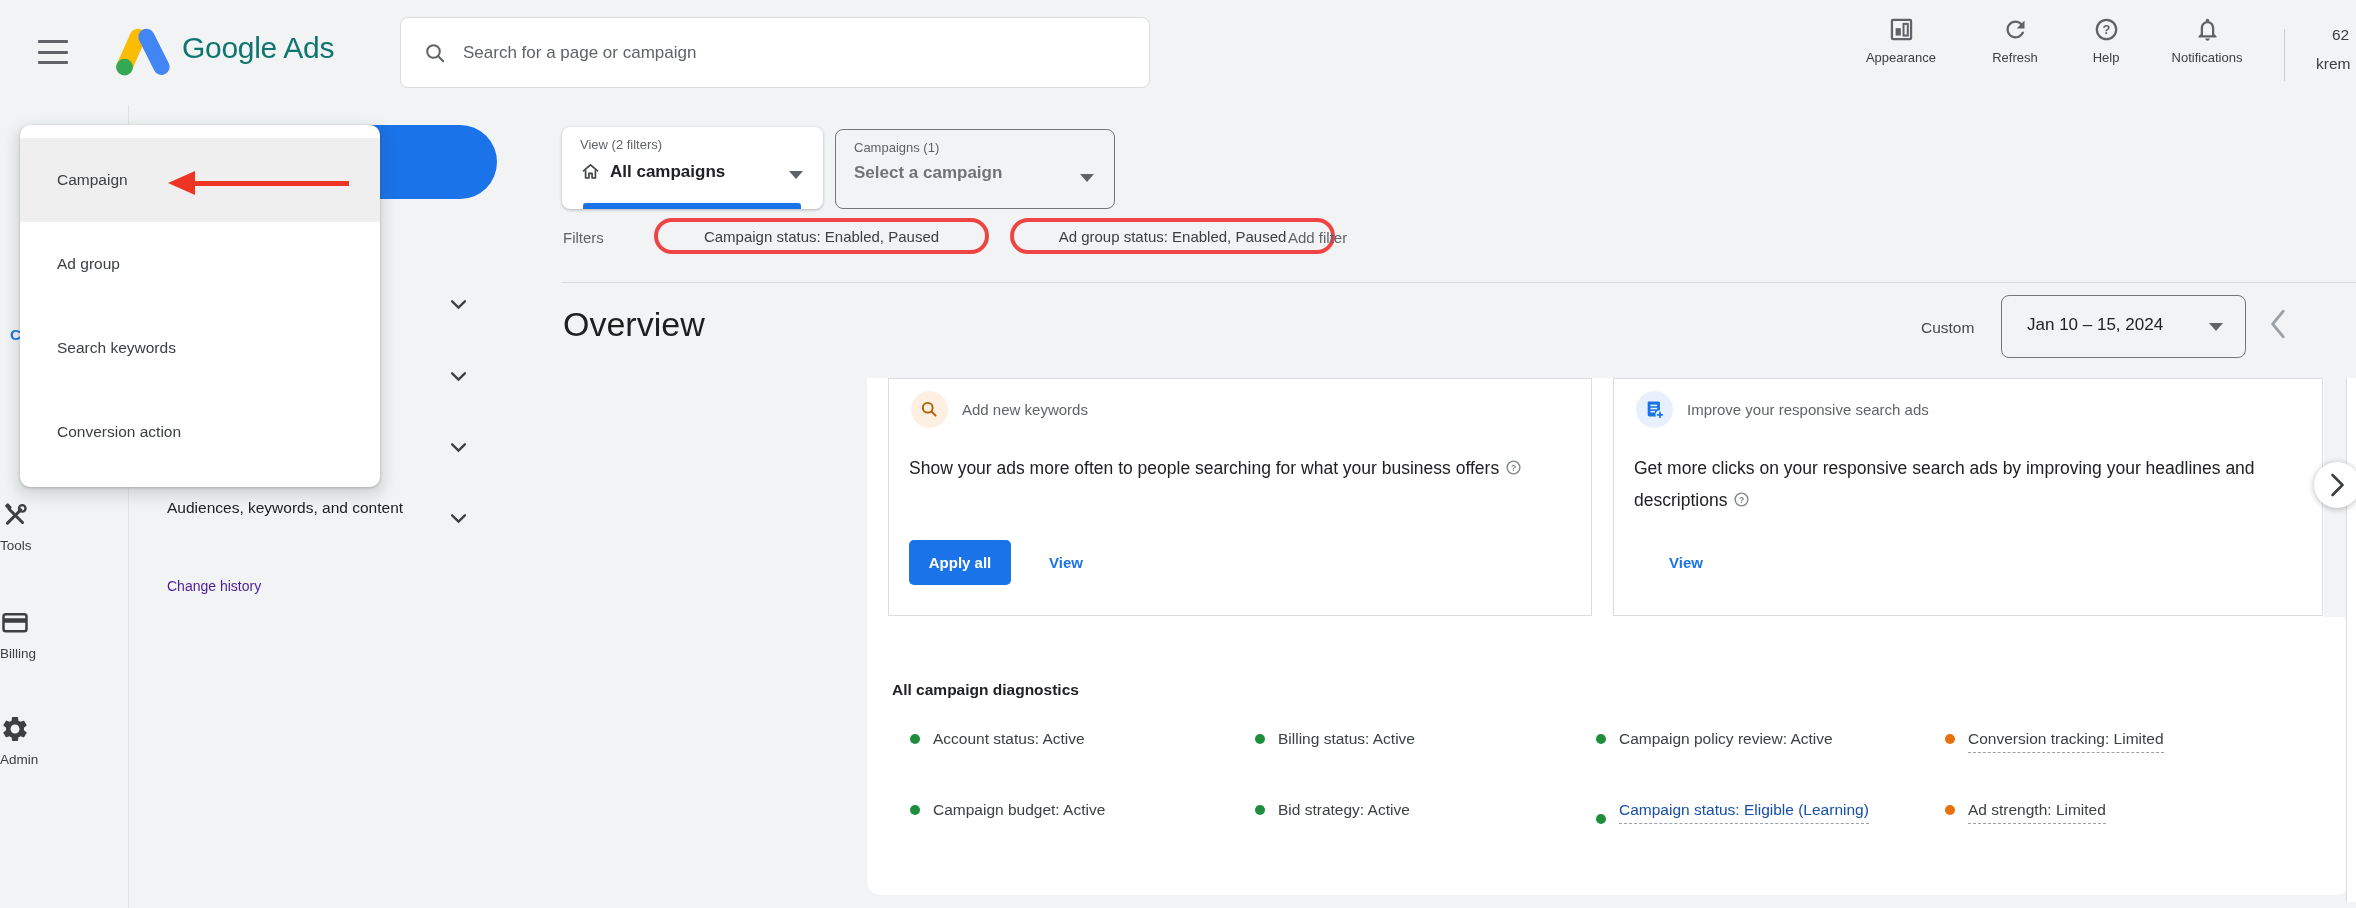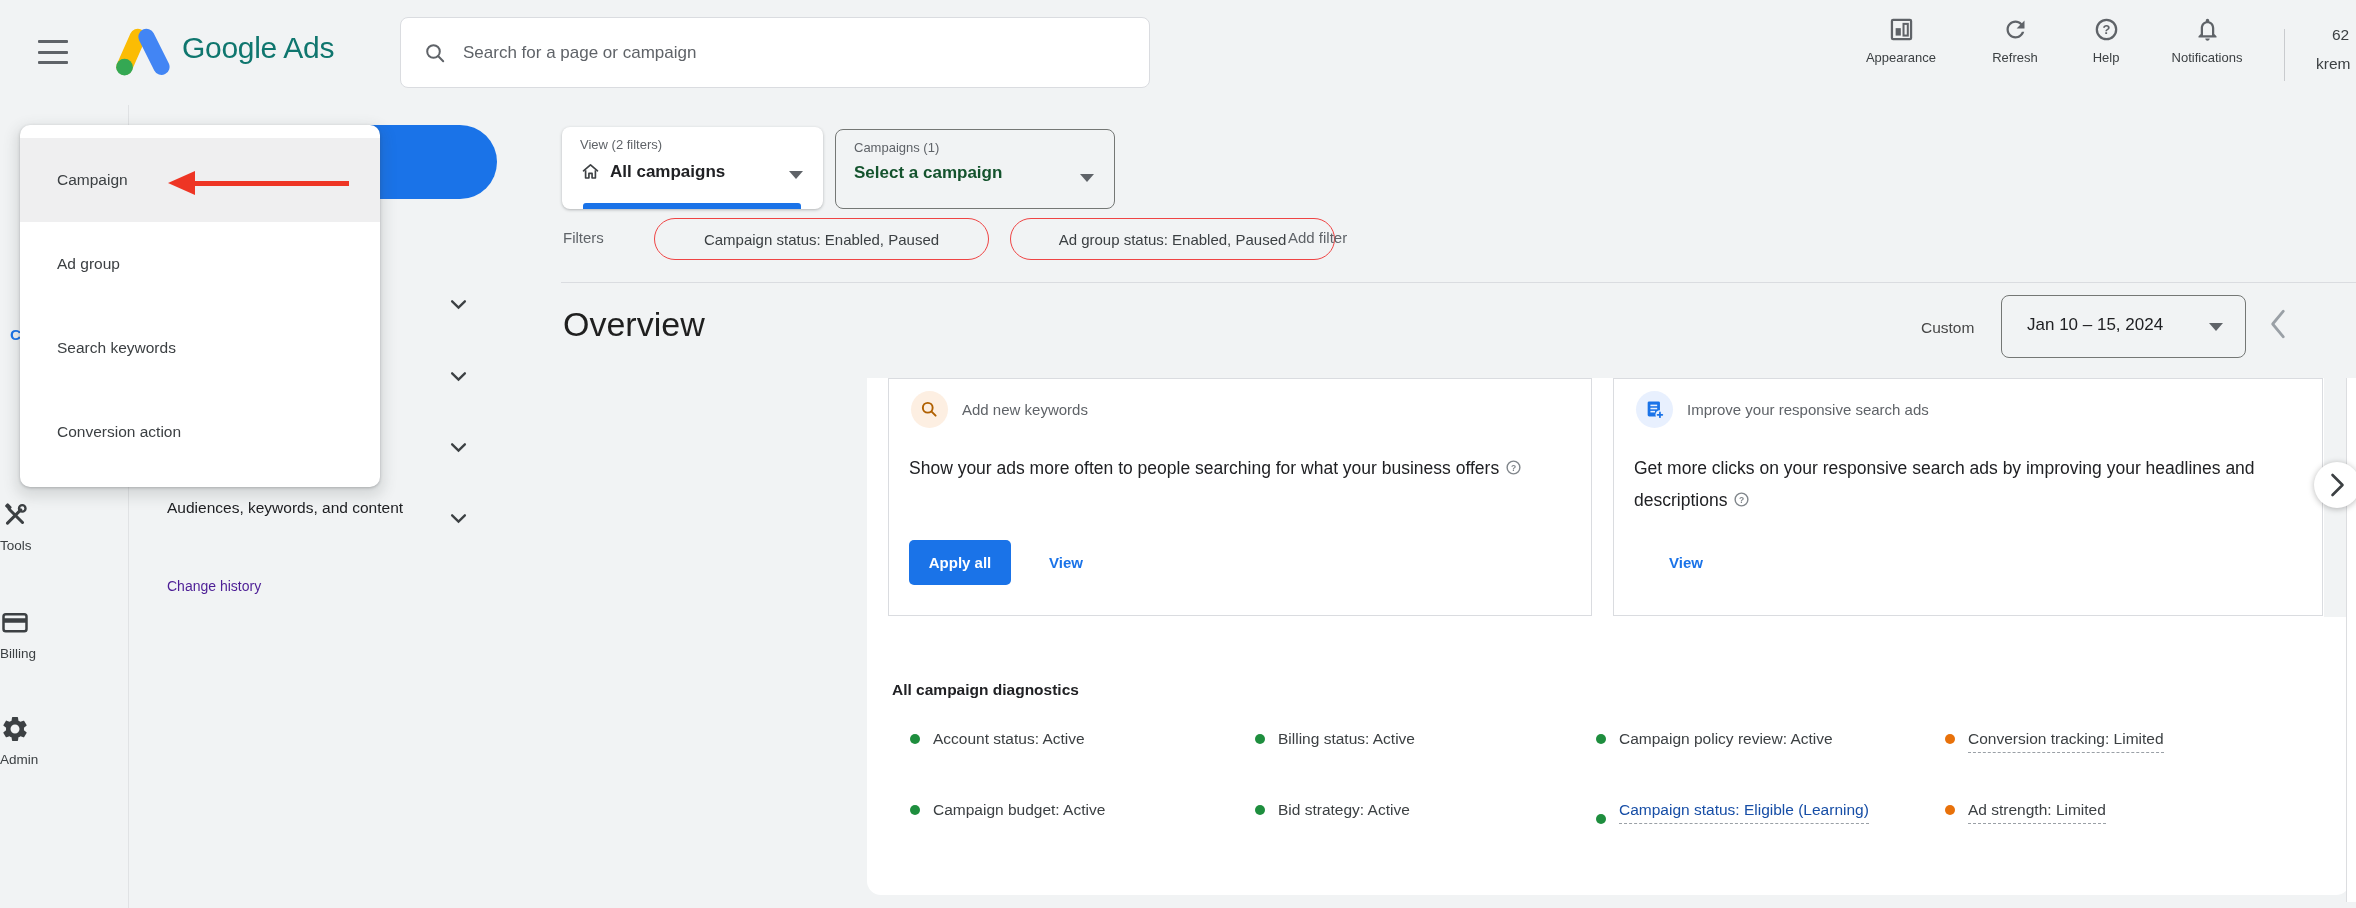--- a/index.html
+++ b/index.html
@@ -54,24 +54,24 @@
   #annotation-arrow .bar{width:156px;height:5px;background:#ee3524;margin-left:-2px}
 
   
   #view-box{left:562px;top:127px;width:261px;height:82px;background:#fff;border-radius:8px;box-shadow:0 1px 3px rgba(60,64,67,.35);cursor:pointer}
   #view-box .small-lbl,#campaign-box .small-lbl{position:absolute;left:18px;top:10px;font-size:13px;color:#5f6368}
   #view-box .value-row{position:absolute;left:18px;top:34px;display:flex;align-items:center;gap:9px;font-size:17px;font-weight:700;color:#202124}
   #view-indicator{position:absolute;left:21px;bottom:0;width:218px;height:6px;background:#1a73e8;border-radius:3px 3px 0 0}
   .caret{width:0;height:0;border-left:7px solid transparent;border-right:7px solid transparent;border-top:8px solid #5f6368}
   #view-box .caret{position:absolute;right:20px;top:44px}
   #campaign-box{left:835px;top:129px;width:280px;height:80px;border:1px solid #747775;border-radius:8px;box-sizing:border-box;cursor:pointer}
-  #campaign-box .value{position:absolute;left:18px;top:33px;font-size:17px;font-weight:700;color:#14532d}
+  #campaign-box .value{position:absolute;left:18px;top:33px;font-size:17px;font-weight:700;color:#737373}
   #campaign-box .caret{position:absolute;right:20px;top:44px}
   #filters-label{left:563px;top:229px;font-size:15px;color:#5f6368}
-  .chip{top:218px;height:42px;border:1px solid #ef4444;border-radius:21px;display:flex;align-items:center;justify-content:center;font-size:15px;color:#3c4043;box-sizing:border-box;cursor:pointer}
+  .chip{top:218px;height:36px;border:4px solid #ef4444;border-radius:21px;display:flex;align-items:center;justify-content:center;font-size:15px;color:#3c4043;box-sizing:border-box;cursor:pointer}
   #chip-campaign-status{left:654px;width:335px}
   #chip-adgroup-status{left:1010px;width:325px}
   #add-filter{left:1288px;top:229px;font-size:15px;color:#5f6368;cursor:pointer}
   #header-divider{left:561px;top:282px;width:1795px;height:1px;background:#dadce0}
 
   
   #page-title{left:563px;top:305px;font-size:34px;color:#1f1f1f}
   #date-mode{left:1921px;top:319px;font-size:15.5px;color:#474747}
   #date-box{left:2001px;top:295px;width:245px;height:63px;border:1px solid #747775;border-radius:8px;box-sizing:border-box;cursor:pointer}
   #date-box .value{position:absolute;left:25px;top:19px;font-size:17px;color:#202124}

